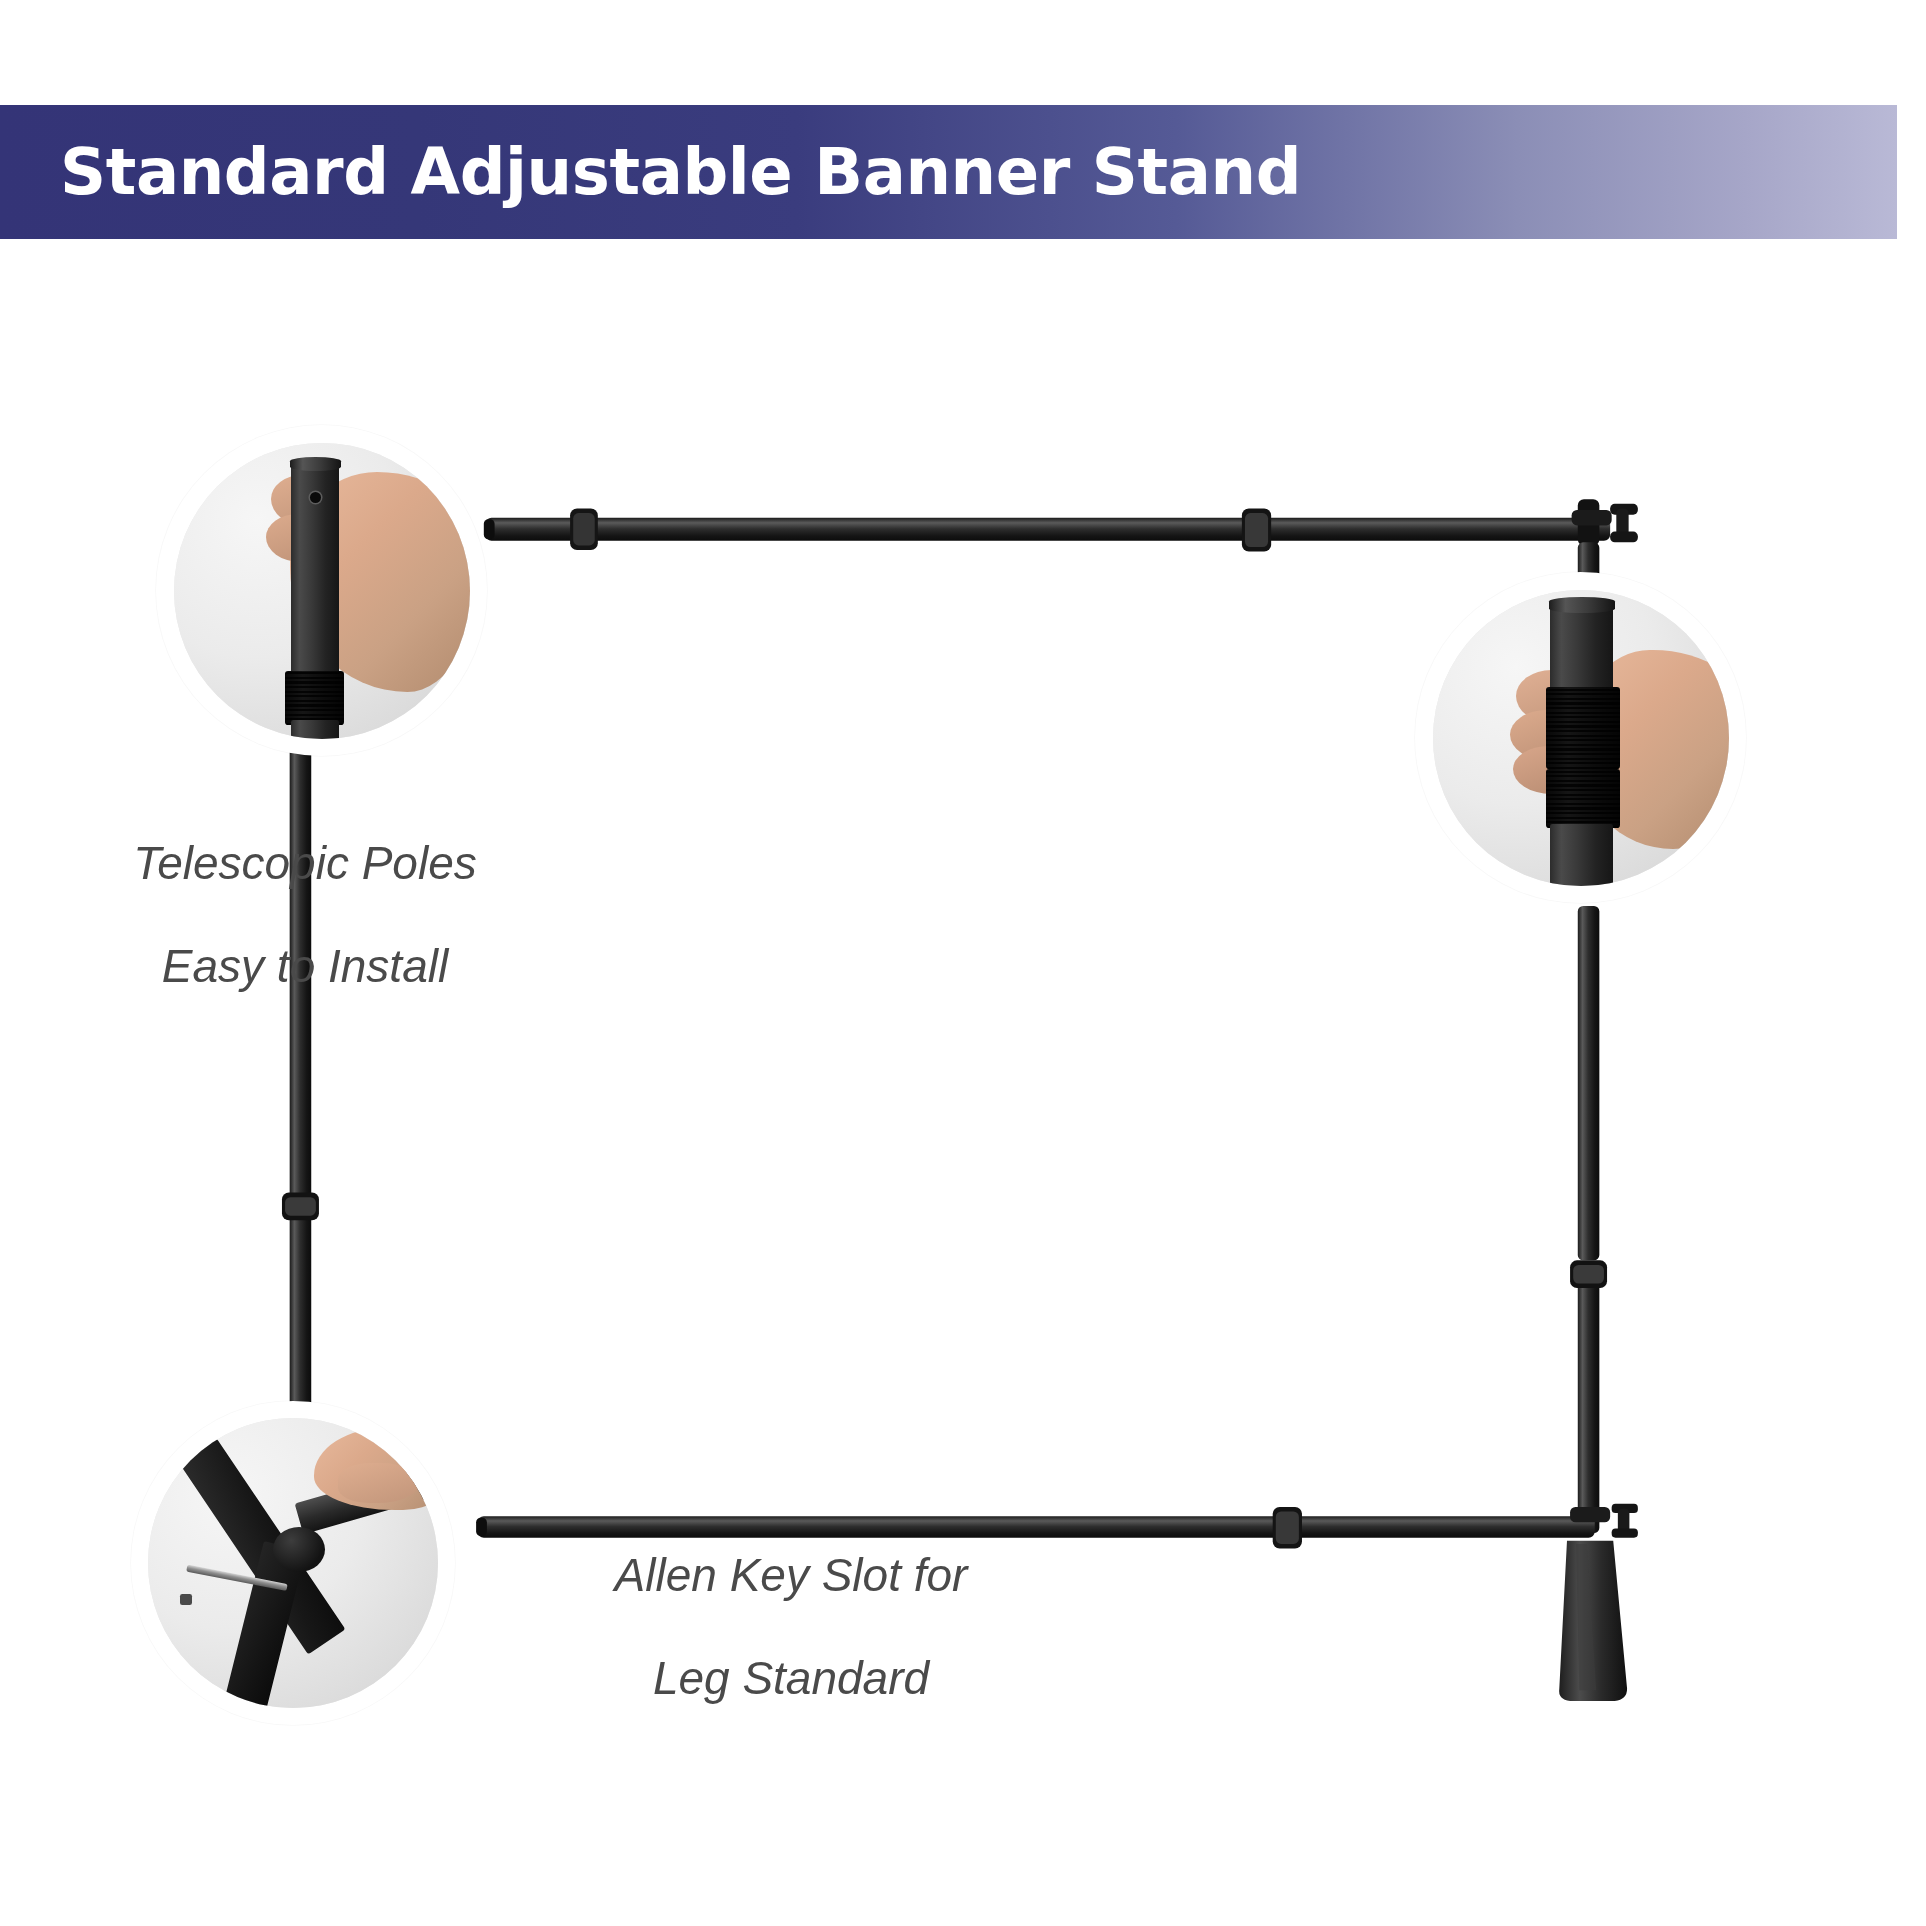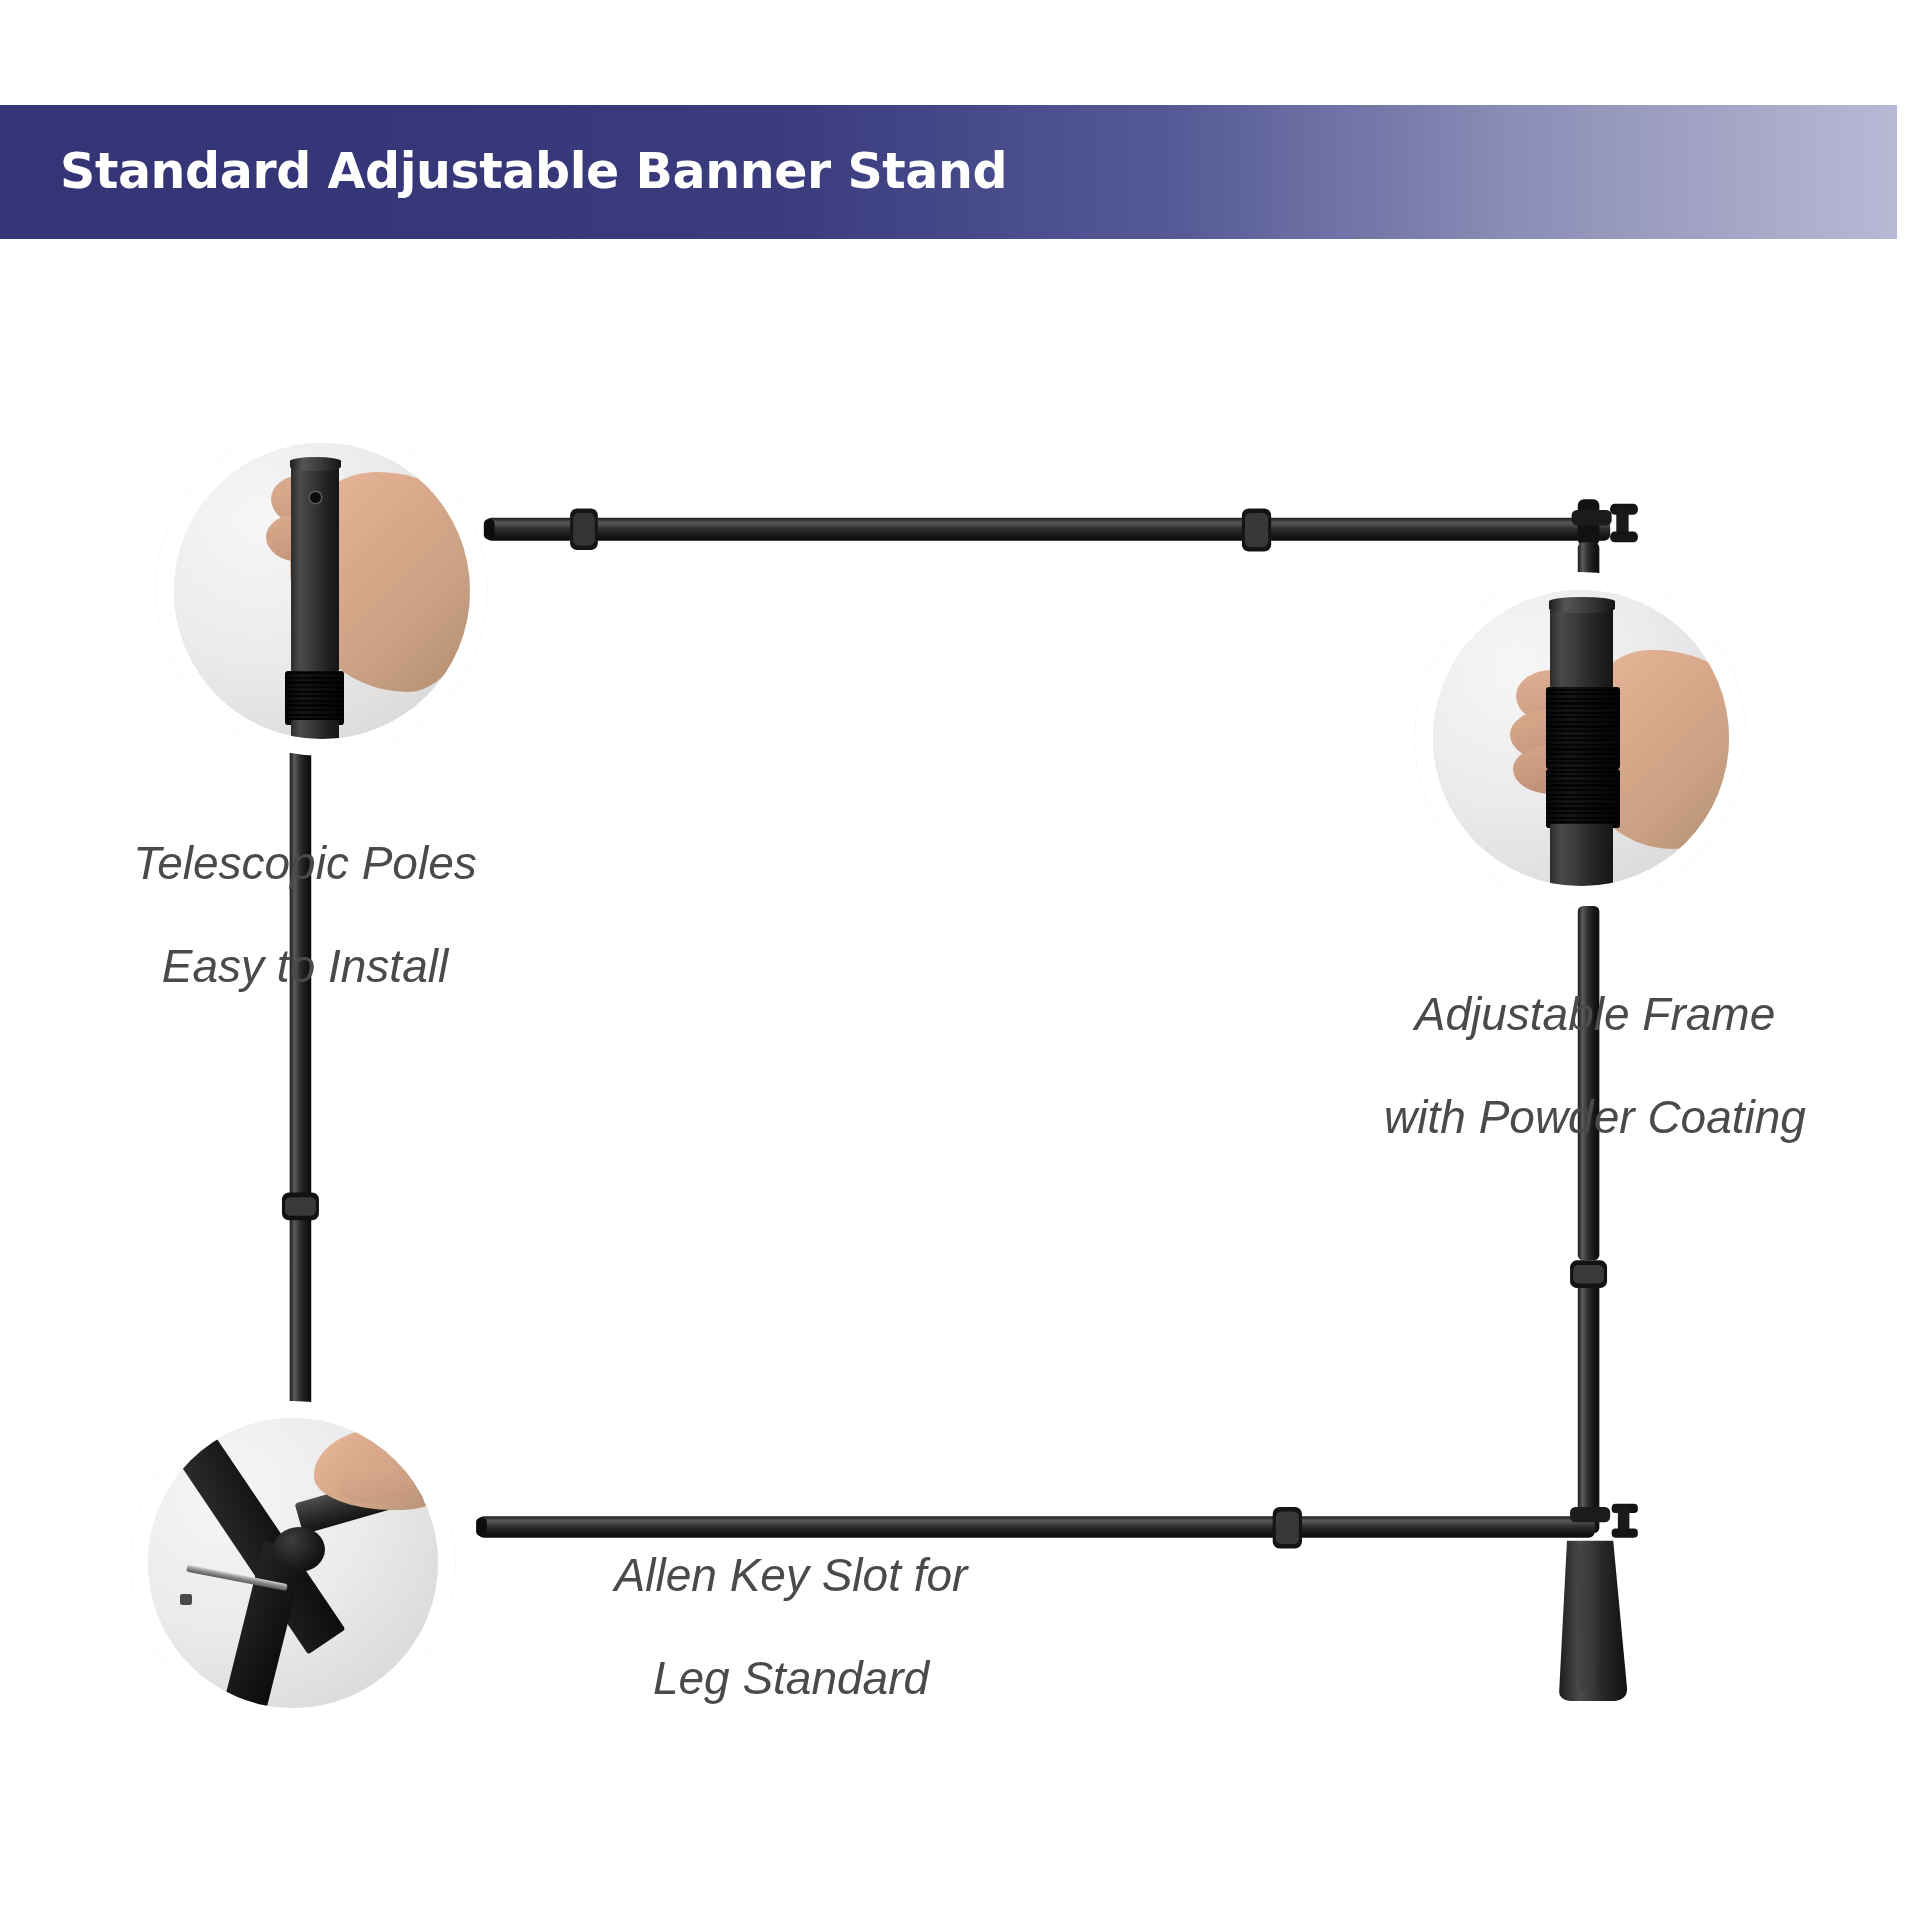--- a/index.html
+++ b/index.html
@@ -32,21 +32,21 @@
         #a6a6c8 92%,
         #b9b9d6 100%);
   }
   .header-title{
     position:absolute;
     left:60px;
     top:0;
     height:134px;
     line-height:134px;
     color:#ffffff;
-    font-size:49px;
+    font-size:64px;
     font-weight:700;
     letter-spacing:-0.4px;
     white-space:nowrap;
     font-family:"DejaVu Sans", sans-serif;
   }
 
   
   .stand-svg{
     position:absolute;left:0;top:0;width:1926px;height:1926px;
     pointer-events:none;
@@ -288,24 +288,20 @@
                     background:linear-gradient(160deg,#dfae90,#c1957a);"></div>
       </div>
     </div>
   </div>
 
   <div class="label center" style="left:89px;top:786px;width:432px;">
     <span class="label-line">Telescopic Poles</span>
     <span class="label-line">Easy to Install</span>
   </div>
 
-  <div class="label center" style="left:1333px;top:937px;width:524px;">
-    <span class="label-line">Adjustable Frame</span>
-    <span class="label-line">with Powder Coating</span>
-  </div>
 
   <div class="label center" style="left:552px;top:1498px;width:478px;">
     <span class="label-line">Allen Key Slot for</span>
     <span class="label-line">Leg Standard</span>
   </div>
 
 </div>
 
 
 </body></html>

